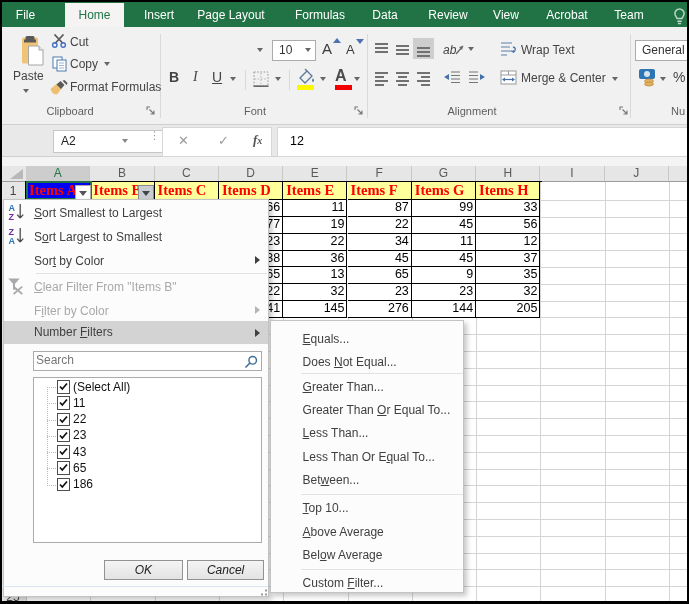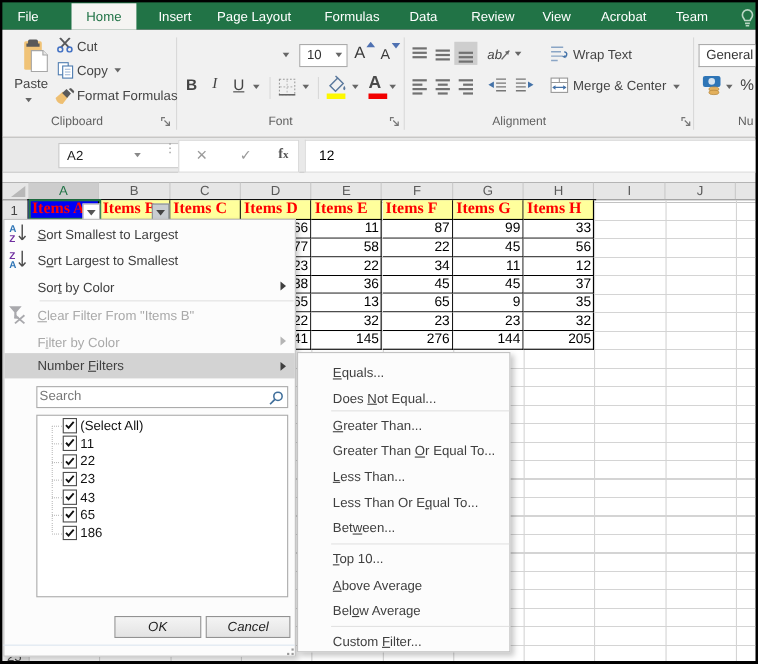--- a/index.html
+++ b/index.html
@@ -206,21 +206,21 @@
   <div class="rtext" style="left:673px;top:69px;font-size:14px;">%</div>
   <div class="glabel" style="left:671px;width:40px;text-align:left;">Nu</div>
   <div class="abs" id="fbar"></div>
   <div class="abs" style="left:6px;top:130px;width:130px;height:23px;background:#fff;border:1px solid #c6c6c6;font-size:12px;color:#222;line-height:21px;padding-left:7px;margin-left:47px;">A2</div>
   <div class="darr" style="left:122px;top:139px;border-top-color:#888;"></div>
   <div class="abs" style="left:149px;top:133px;width:3px;height:17px;color:#999;font-size:11px;line-height:5px;">⋮</div>
   <div class="abs" style="left:162px;top:127px;width:110px;height:30px;background:#fff;border:1px solid #d7d7d7;"></div>
   <div class="abs" style="left:277px;top:127px;width:410px;height:30px;background:#fff;border:1px solid #d7d7d7;border-right:none;"></div>
   <div class="abs" style="left:178px;top:133px;font-size:13px;color:#9a9a9a;">✕</div>
   <div class="abs" style="left:218px;top:133px;font-size:13px;color:#9a9a9a;">✓</div>
-  <div class="abs" style="left:253px;top:132px;font-size:13px;color:#555;font-family:'Liberation Serif',serif;font-weight:bold;">f<span style="font-size:10px;">x</span></div>
+  <div class="abs" style="left:253px;top:132px;font-size:13px;color:#555;font-style:italic;font-family:'Liberation Serif',serif;font-weight:bold;">f<span style="font-size:10px;">x</span></div>
   <div class="abs" style="left:290px;top:134px;font-size:12.5px;color:#000;">12</div>
   <div class="abs" style="left:2px;top:157px;width:685px;height:9px;background:#f4f4f4;"></div>
   <div class="abs" id="colhdr"></div>
   <svg class="abs" style="left:9px;top:168px;" width="15" height="12">
       <path d="M14 1 L14 11 L1 11 z" fill="#b8b8b8"></path>
     </svg>
   <div class="abs" style="left:26px;top:166px;width:1px;height:15px;background:#c9c9c9;"></div>
   <div class="chd" style="left:26px;width:64.3px;background:#cdcdcd;color:#217346;">A</div>
   <div class="chd" style="left:90.3px;width:64.3px;">B</div>
   <div class="chd" style="left:154.6px;width:64.3px;">C</div>
@@ -275,21 +275,21 @@
   <div class="tc hc" style="left:218.9px;top:182.0px;width:64.3px;height:18px;background:#ffff9c;">Items D</div>
   <div class="tc dc" style="left:218.9px;top:200.2px;width:64.3px;height:16.8px;">66</div>
   <div class="tc dc" style="left:218.9px;top:217.0px;width:64.3px;height:16.8px;">77</div>
   <div class="tc dc" style="left:218.9px;top:233.79999999999998px;width:64.3px;height:16.8px;">23</div>
   <div class="tc dc" style="left:218.9px;top:250.6px;width:64.3px;height:16.8px;">38</div>
   <div class="tc dc" style="left:218.9px;top:267.4px;width:64.3px;height:16.8px;">65</div>
   <div class="tc dc" style="left:218.9px;top:284.2px;width:64.3px;height:16.8px;">22</div>
   <div class="tc dc" style="left:218.9px;top:301.0px;width:64.3px;height:16.8px;">141</div>
   <div class="tc hc" style="left:283.2px;top:182.0px;width:64.3px;height:18.2px;background:#ffff9c;">Items E</div>
   <div class="tc dc" style="left:283.2px;top:200.2px;width:64.3px;height:16.8px;">11</div>
-  <div class="tc dc" style="left:283.2px;top:217.0px;width:64.3px;height:16.8px;">58</div>
+  <div class="tc dc" style="left:283.2px;top:217.0px;width:64.3px;height:16.8px;">19</div>
   <div class="tc dc" style="left:283.2px;top:233.79999999999998px;width:64.3px;height:16.8px;">22</div>
   <div class="tc dc" style="left:283.2px;top:250.6px;width:64.3px;height:16.8px;">36</div>
   <div class="tc dc" style="left:283.2px;top:267.4px;width:64.3px;height:16.8px;">13</div>
   <div class="tc dc" style="left:283.2px;top:284.2px;width:64.3px;height:16.8px;">32</div>
   <div class="tc dc" style="left:283.2px;top:301.0px;width:64.3px;height:16.8px;">145</div>
   <div class="tc hc" style="left:347.5px;top:182.0px;width:64.3px;height:18.2px;background:#ffff9c;">Items F</div>
   <div class="tc dc" style="left:347.5px;top:200.2px;width:64.3px;height:16.8px;">87</div>
   <div class="tc dc" style="left:347.5px;top:217.0px;width:64.3px;height:16.8px;">22</div>
   <div class="tc dc" style="left:347.5px;top:233.79999999999998px;width:64.3px;height:16.8px;">34</div>
   <div class="tc dc" style="left:347.5px;top:250.6px;width:64.3px;height:16.8px;">45</div>

